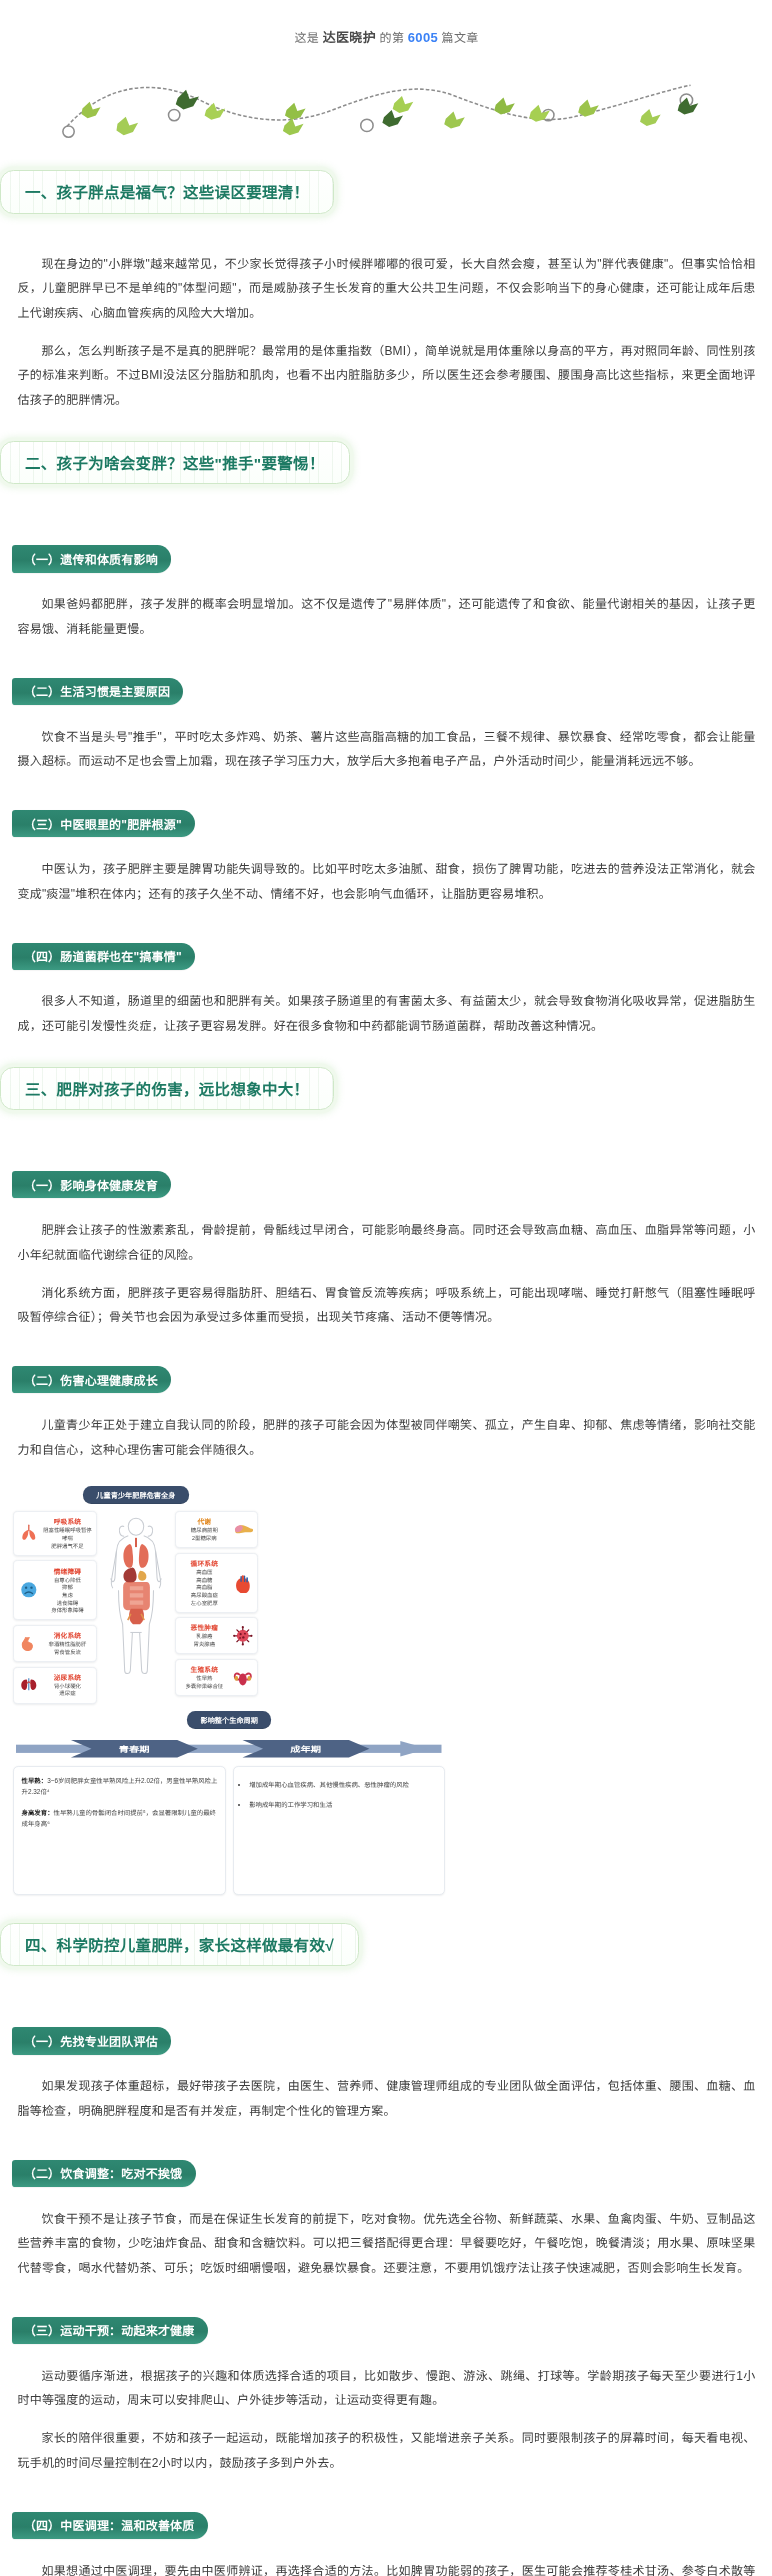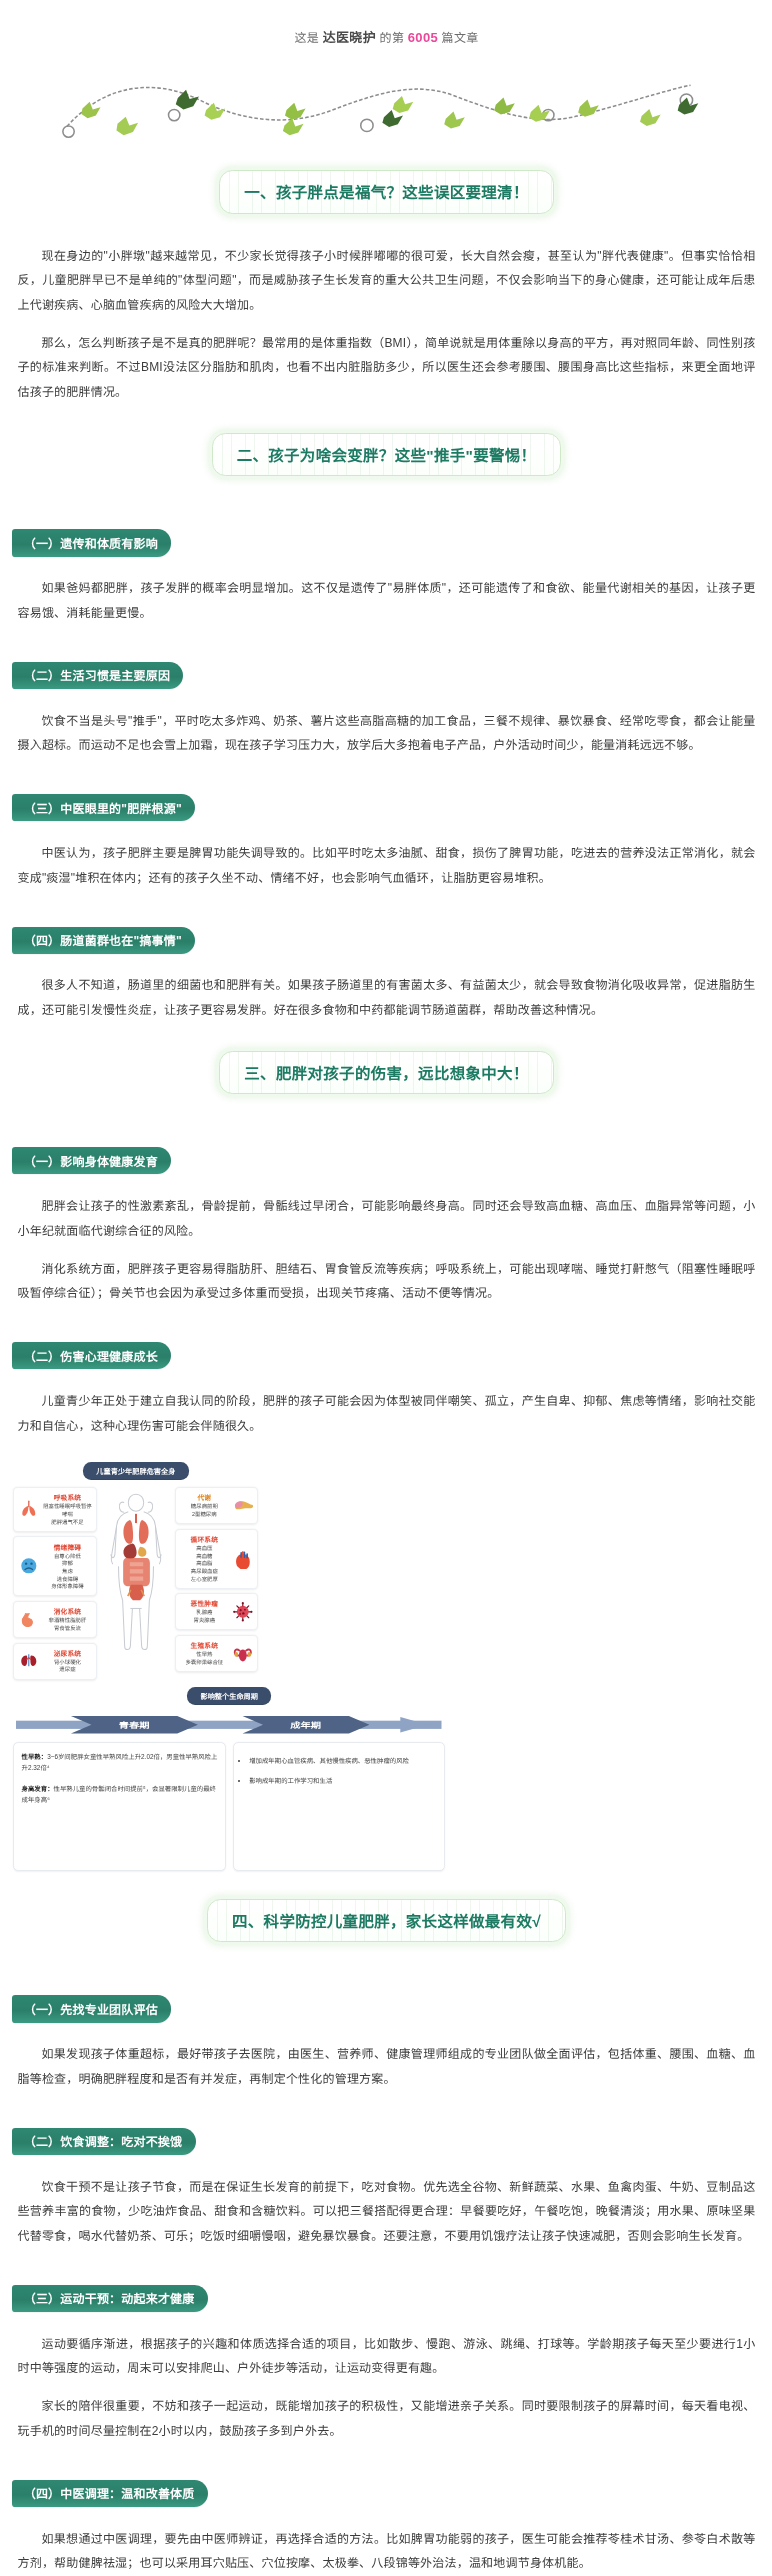--- a/index.html
+++ b/index.html
@@ -14,27 +14,27 @@
   }
   .page { width: 773px; margin: 0 auto; position: relative; padding-bottom: 20.6px; }
 
   
   .masthead { padding-top: 27px; text-align: center; }
   .masthead-line {
     font-size: 12px; color: #6d6d6d; letter-spacing: 0.3px;
     font-family: "Liberation Sans", "DejaVu Sans", sans-serif;
   }
   .masthead-line .brand { font-weight: bold; color: #4a4a4a; font-size: 13px; text-align: right; }
-  .masthead-line .num   { font-weight: bold; color: #ec4899; font-size: 13px; }
+  .masthead-line .num   { font-weight: bold; color: #3b82f6; font-size: 13px; }
 
   
   .vine { width: 773px; height: 93px; display:block; margin: 3.1px auto 0; }
 
   
-  .sec-wrap { text-align: center; margin: 28px 0 30px; }
+  .sec-wrap { text-align: left; margin: 28px 0 38px; }
   .sec-pill {
     display: inline-block;
     padding: 9.3px 24px 10.3px;
     border-radius: 13.4px;
     background:
        repeating-linear-gradient(90deg, rgba(160,200,160,.16) 0 0.5px, rgba(255,255,255,0) 0.5px 4.6px),
        linear-gradient(180deg,#ffffff 0%, #fbfffb 100%);
     border: 1px solid #cfe8c8;
     box-shadow: 0 0 0 3.6px #f0f9ed, 0 0 7.2px 4.1px rgba(205,232,197,.45);
     color: #1d7a63;

